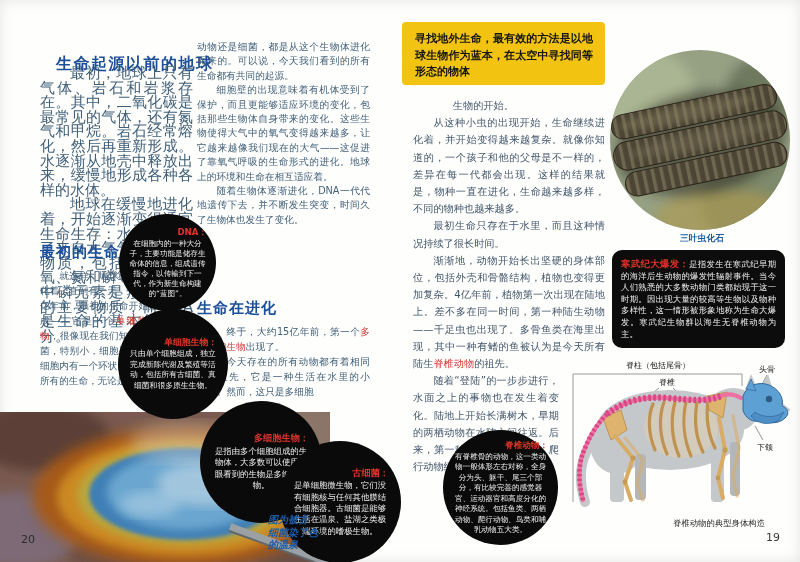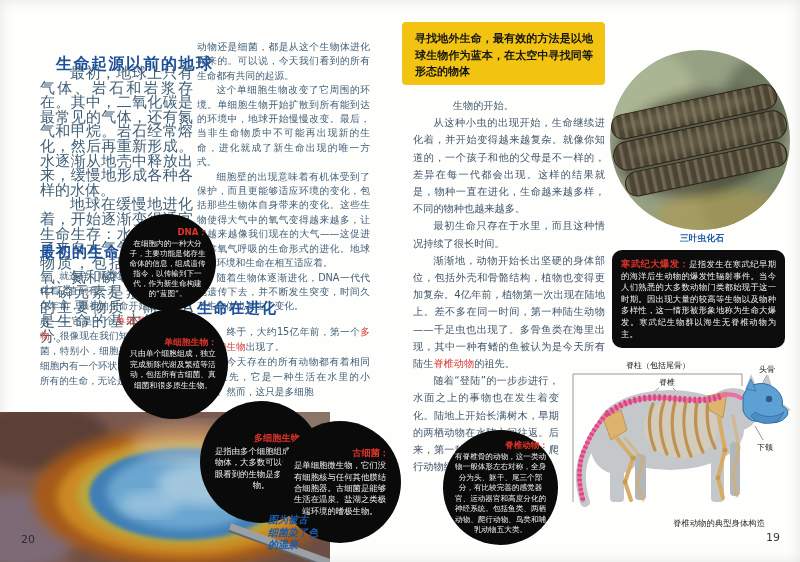--- a/index.html
+++ b/index.html
@@ -34,21 +34,21 @@
   .bubble{position:absolute;background:#0a0a0a;border-radius:50%;color:#efefef;text-align:center;
           display:flex;flex-direction:column;align-items:flex-end;justify-content:center;
           box-sizing:border-box;z-index:5;}
   .b-title{color:#e0332a;font-weight:bold;margin-bottom:2px;}
   .dna{left:119px;top:214px;width:97px;height:97px;padding:8px 9px;font-size:7.6px;line-height:10px;}
   .dna .b-title{font-size:8.6px;}
   .single{left:118px;top:309px;width:110px;height:110px;padding:9px 11px;font-size:7.8px;line-height:10.6px;}
   .single .b-title{font-size:8.8px;}
   .multi{left:200px;top:401px;width:122px;height:122px;padding:11px 13px;font-size:8.4px;line-height:11.6px;}
   .multi .b-title{font-size:9.2px;}
-  .archaea{left:279px;top:421px;width:122px;height:122px;padding:11px 12px;font-size:8.4px;line-height:11.4px;}
+  .archaea{left:279px;top:441px;width:122px;height:122px;padding:11px 12px;font-size:8.4px;line-height:11.4px;}
   .archaea .b-title{font-size:9.2px;}
   .vertebrate{left:43px;top:430px;width:115px;height:115px;padding:9px 10px;font-size:7.6px;line-height:10.4px;}
   .vertebrate .b-title{font-size:8.6px;}
 
   
   .spring{position:absolute;left:0;top:412px;width:330px;height:150px;margin:0;overflow:hidden;}
   .spring-caption{position:absolute;left:268px;top:514px;width:72px;font-size:10px;line-height:12.6px;
                   font-weight:bold;color:#1b5aa5;white-space:pre-line;z-index:6;font-style:italic;}
   .pagenum{position:absolute;font-size:11px;color:#2c2c2c;z-index:7;}
   .pn-left{left:21px;top:533px;}
@@ -90,21 +90,20 @@
         <p class="para ind"><span>地球在缓慢地进化着，开始逐渐变得适宜生命生存：水中开始有了来自大气气体的营养物质，包括碳、氢、氧、氮和磷等元素。其中磷元素是形成</span><span class="seg-red">DNA</span><span>的主要物质，而DNA是生命的基本组成成分。</span></p>
       </div>
 
     <h2 class="h2 h2-first">最初的生命</h2>
     <div class="col col1b">
         <p class="para ind"><span>就这样，地球缓慢地变化着。直到有一天，大约40亿年前，最初的生命开始形成——它是一个</span><span class="seg-red">单细胞生物</span><span>，很像现在我们知道的细菌，特别小，细胞壁包裹的细胞内有一个环状的DNA。所有的生命，无论是植物、</span></p>
       </div>
 
     <div class="col col2">
         <p class="para"><span>动物还是细菌，都是从这个生物体进化而来的。可以说，今天我们看到的所有生命都有共同的起源。</span></p>
-        <p class="para ind"><span>这个单细胞生物改变了它周围的环境。单细胞生物开始扩散到所有能到达的环境中，地球开始慢慢改变。最后，当非生命物质中不可能再出现新的生命，进化就成了新生命出现的唯一方式。</span></p>
         <p class="para ind"><span>细胞壁的出现意味着有机体受到了保护，而且更能够适应环境的变化，包括那些生物体自身带来的变化。这些生物使得大气中的氧气变得越来越多，让它越来越像我们现在的大气——这促进了靠氧气呼吸的生命形式的进化。地球上的环境和生命在相互适应着。</span></p>
         <p class="para ind"><span>随着生物体逐渐进化，DNA一代代地遗传下去，并不断发生突变，时间久了生物体也发生了变化。</span></p>
       </div>
     <h2 class="h2 h2-evo">生命在进化</h2>
     <div class="col col2b">
         <p class="para ind"><span>终于，大约15亿年前，第一个</span><span class="seg-red">多细胞生物</span><span>出现了。</span></p>
         <p class="para ind"><span>今天存在的所有动物都有着相同的祖先，它是一种生活在水里的小虫。然而，这只是多细胞</span></p>
       </div>
 
     <div class="bubble dna">

